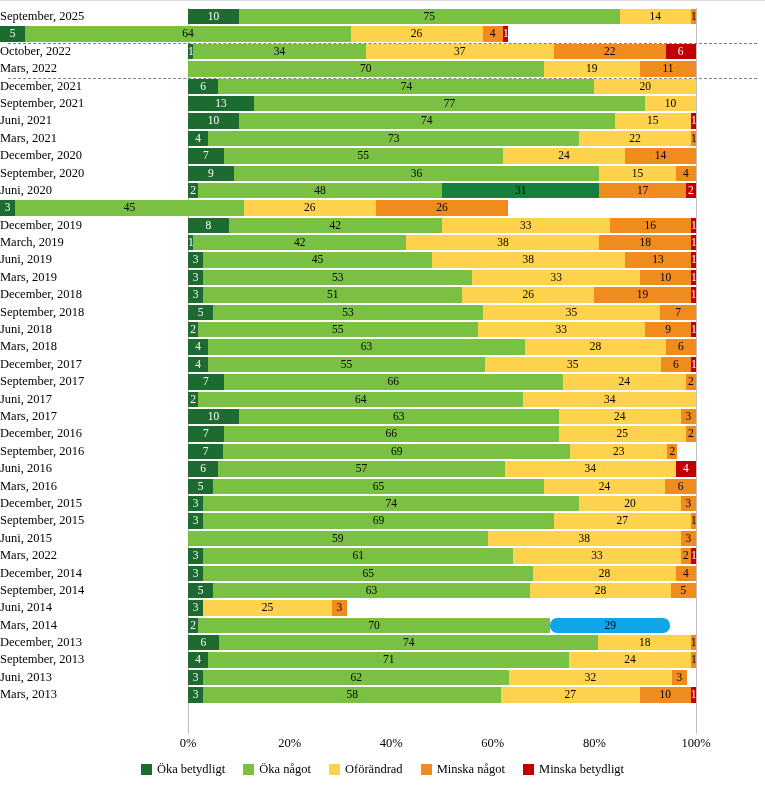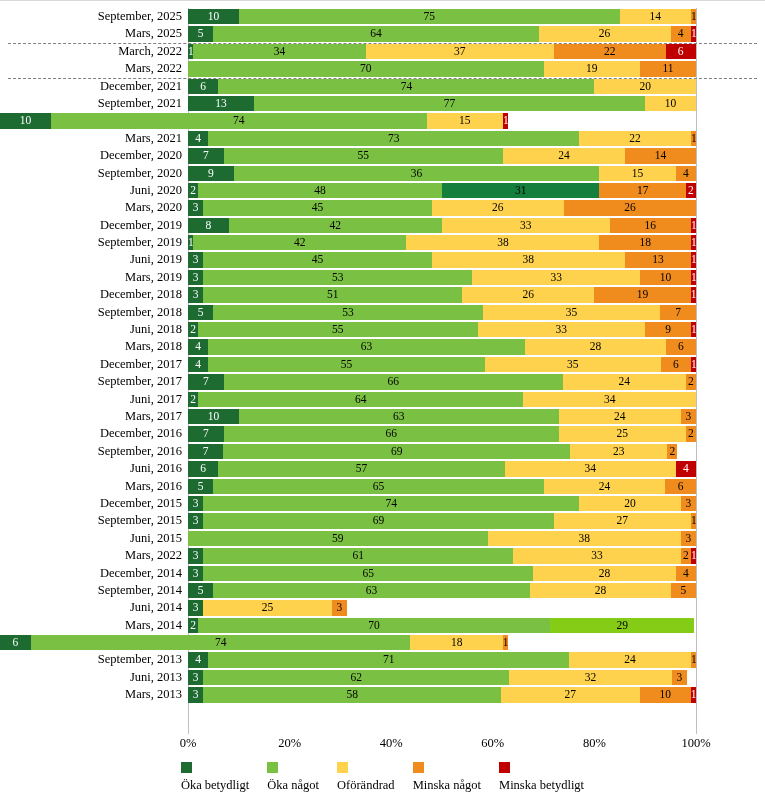--- a/index.html
+++ b/index.html
@@ -37,21 +37,21 @@
   }
   .row {
     display: flex;
     align-items: stretch;
     height: 17.4px;
     width: 765px;
   }
   .row-label {
     width: 188px;
     min-width: 188px;
-    text-align: right;
+    text-align: left;
     padding-right: 6px;
     box-sizing: border-box;
     font-size: 12.5px;
     line-height: 17.4px;
     color: #000;
     white-space: nowrap;
     overflow: hidden;
   }
   .bar {
     position: relative;
@@ -126,25 +126,25 @@
     left: 0;
     top: 762px;
     width: 765px;
     display: flex;
     justify-content: center;
     align-items: center;
     gap: 18px;
   }
   .legend-item {
     display: flex;
+    align-items: center;
     gap: 5px;
     font-size: 12.5px;
     color: #000;
     white-space: nowrap;
-    flex-direction: column;
   }
   .legend-swatch {
     width: 11px;
     height: 11px;
     display: inline-block;
   }
   .top-rule {
     position: absolute;
     left: 0;
     top: 0;
@@ -174,41 +174,40 @@
             </div>
             <div class="seg s2" style="width: 71.12px; background: rgb(255, 210, 77);">
               <span class="seg-val">14</span>
             </div>
             <div class="seg s3" style="width: 5.08px; background: rgb(240, 140, 30);">
               <span class="seg-val">1</span>
             </div>
           </div>
         </div>
         <div class="row">
-          <div class="row-label">Mars, 2025</div>
           <div class="bar">
             <div class="seg s0" style="width: 25.4px; background: rgb(30, 107, 50);">
               <span class="seg-val">5</span>
             </div>
             <div class="seg s1" style="width: 325.12px; background: rgb(122, 193, 67);">
               <span class="seg-val">64</span>
             </div>
             <div class="seg s2" style="width: 132.08px; background: rgb(255, 210, 77);">
               <span class="seg-val">26</span>
             </div>
             <div class="seg s3" style="width: 20.32px; background: rgb(240, 140, 30);">
               <span class="seg-val">4</span>
             </div>
             <div class="seg s4" style="width: 5.08px; background: rgb(192, 0, 0);">
               <span class="seg-val">1</span>
             </div>
           </div>
         </div>
         <div class="row">
-          <div class="row-label">March, 2022</div>
+          <div class="row-label">October, 2022</div>
           <div class="bar">
             <div class="seg s0" style="width: 5.08px; background: rgb(30, 107, 50);">
               <span class="seg-val">1</span>
             </div>
             <div class="seg s1" style="width: 172.72px; background: rgb(122, 193, 67);">
               <span class="seg-val">34</span>
             </div>
             <div class="seg s2" style="width: 187.96px; background: rgb(255, 210, 77);">
               <span class="seg-val">37</span>
             </div>
@@ -256,20 +255,21 @@
             </div>
             <div class="seg s1" style="width: 391.16px; background: rgb(122, 193, 67);">
               <span class="seg-val">77</span>
             </div>
             <div class="seg s2" style="width: 50.8px; background: rgb(255, 210, 77);">
               <span class="seg-val">10</span>
             </div>
           </div>
         </div>
         <div class="row">
+          <div class="row-label">Juni, 2021</div>
           <div class="bar">
             <div class="seg s0" style="width: 50.8px; background: rgb(30, 107, 50);">
               <span class="seg-val">10</span>
             </div>
             <div class="seg s1" style="width: 375.92px; background: rgb(122, 193, 67);">
               <span class="seg-val">74</span>
             </div>
             <div class="seg s2" style="width: 76.2px; background: rgb(255, 210, 77);">
               <span class="seg-val">15</span>
             </div>
@@ -343,21 +343,20 @@
             </div>
             <div class="seg s3" style="width: 86.36px; background: rgb(240, 140, 30);">
               <span class="seg-val">17</span>
             </div>
             <div class="seg s4" style="width: 10.16px; background: rgb(192, 0, 0);">
               <span class="seg-val">2</span>
             </div>
           </div>
         </div>
         <div class="row">
-          <div class="row-label">Mars, 2020</div>
           <div class="bar">
             <div class="seg s0" style="width: 15.24px; background: rgb(30, 107, 50);">
               <span class="seg-val">3</span>
             </div>
             <div class="seg s1" style="width: 228.6px; background: rgb(122, 193, 67);">
               <span class="seg-val">45</span>
             </div>
             <div class="seg s2" style="width: 132.08px; background: rgb(255, 210, 77);">
               <span class="seg-val">26</span>
             </div>
@@ -380,21 +379,21 @@
             </div>
             <div class="seg s3" style="width: 81.28px; background: rgb(240, 140, 30);">
               <span class="seg-val">16</span>
             </div>
             <div class="seg s4" style="width: 5.08px; background: rgb(192, 0, 0);">
               <span class="seg-val">1</span>
             </div>
           </div>
         </div>
         <div class="row">
-          <div class="row-label">September, 2019</div>
+          <div class="row-label">March, 2019</div>
           <div class="bar">
             <div class="seg s0" style="width: 5.08px; background: rgb(30, 107, 50);">
               <span class="seg-val">1</span>
             </div>
             <div class="seg s1" style="width: 213.36px; background: rgb(122, 193, 67);">
               <span class="seg-val">42</span>
             </div>
             <div class="seg s2" style="width: 193.04px; background: rgb(255, 210, 77);">
               <span class="seg-val">38</span>
             </div>
@@ -774,26 +773,27 @@
         </div>
         <div class="row">
           <div class="row-label">Mars, 2014</div>
           <div class="bar">
             <div class="seg s0" style="width: 10.0594px; background: rgb(30, 107, 50);">
               <span class="seg-val">2</span>
             </div>
             <div class="seg s1" style="width: 352.079px; background: rgb(122, 193, 67);">
               <span class="seg-val">70</span>
             </div>
-            <div class="seg s2" style="width: 144px; background: #84cc16;">
+            <div class="seg s2" style="width: 120px; background: #0ea5e9; border-radius: 7px;">
               <span class="seg-val">29</span>
             </div>
           </div>
         </div>
         <div class="row">
+          <div class="row-label">December, 2013</div>
           <div class="bar">
             <div class="seg s0" style="width: 30.7879px; background: rgb(30, 107, 50);">
               <span class="seg-val">6</span>
             </div>
             <div class="seg s1" style="width: 379.717px; background: rgb(122, 193, 67);">
               <span class="seg-val">74</span>
             </div>
             <div class="seg s2" style="width: 92.3636px; background: rgb(255, 210, 77);">
               <span class="seg-val">18</span>
             </div>

